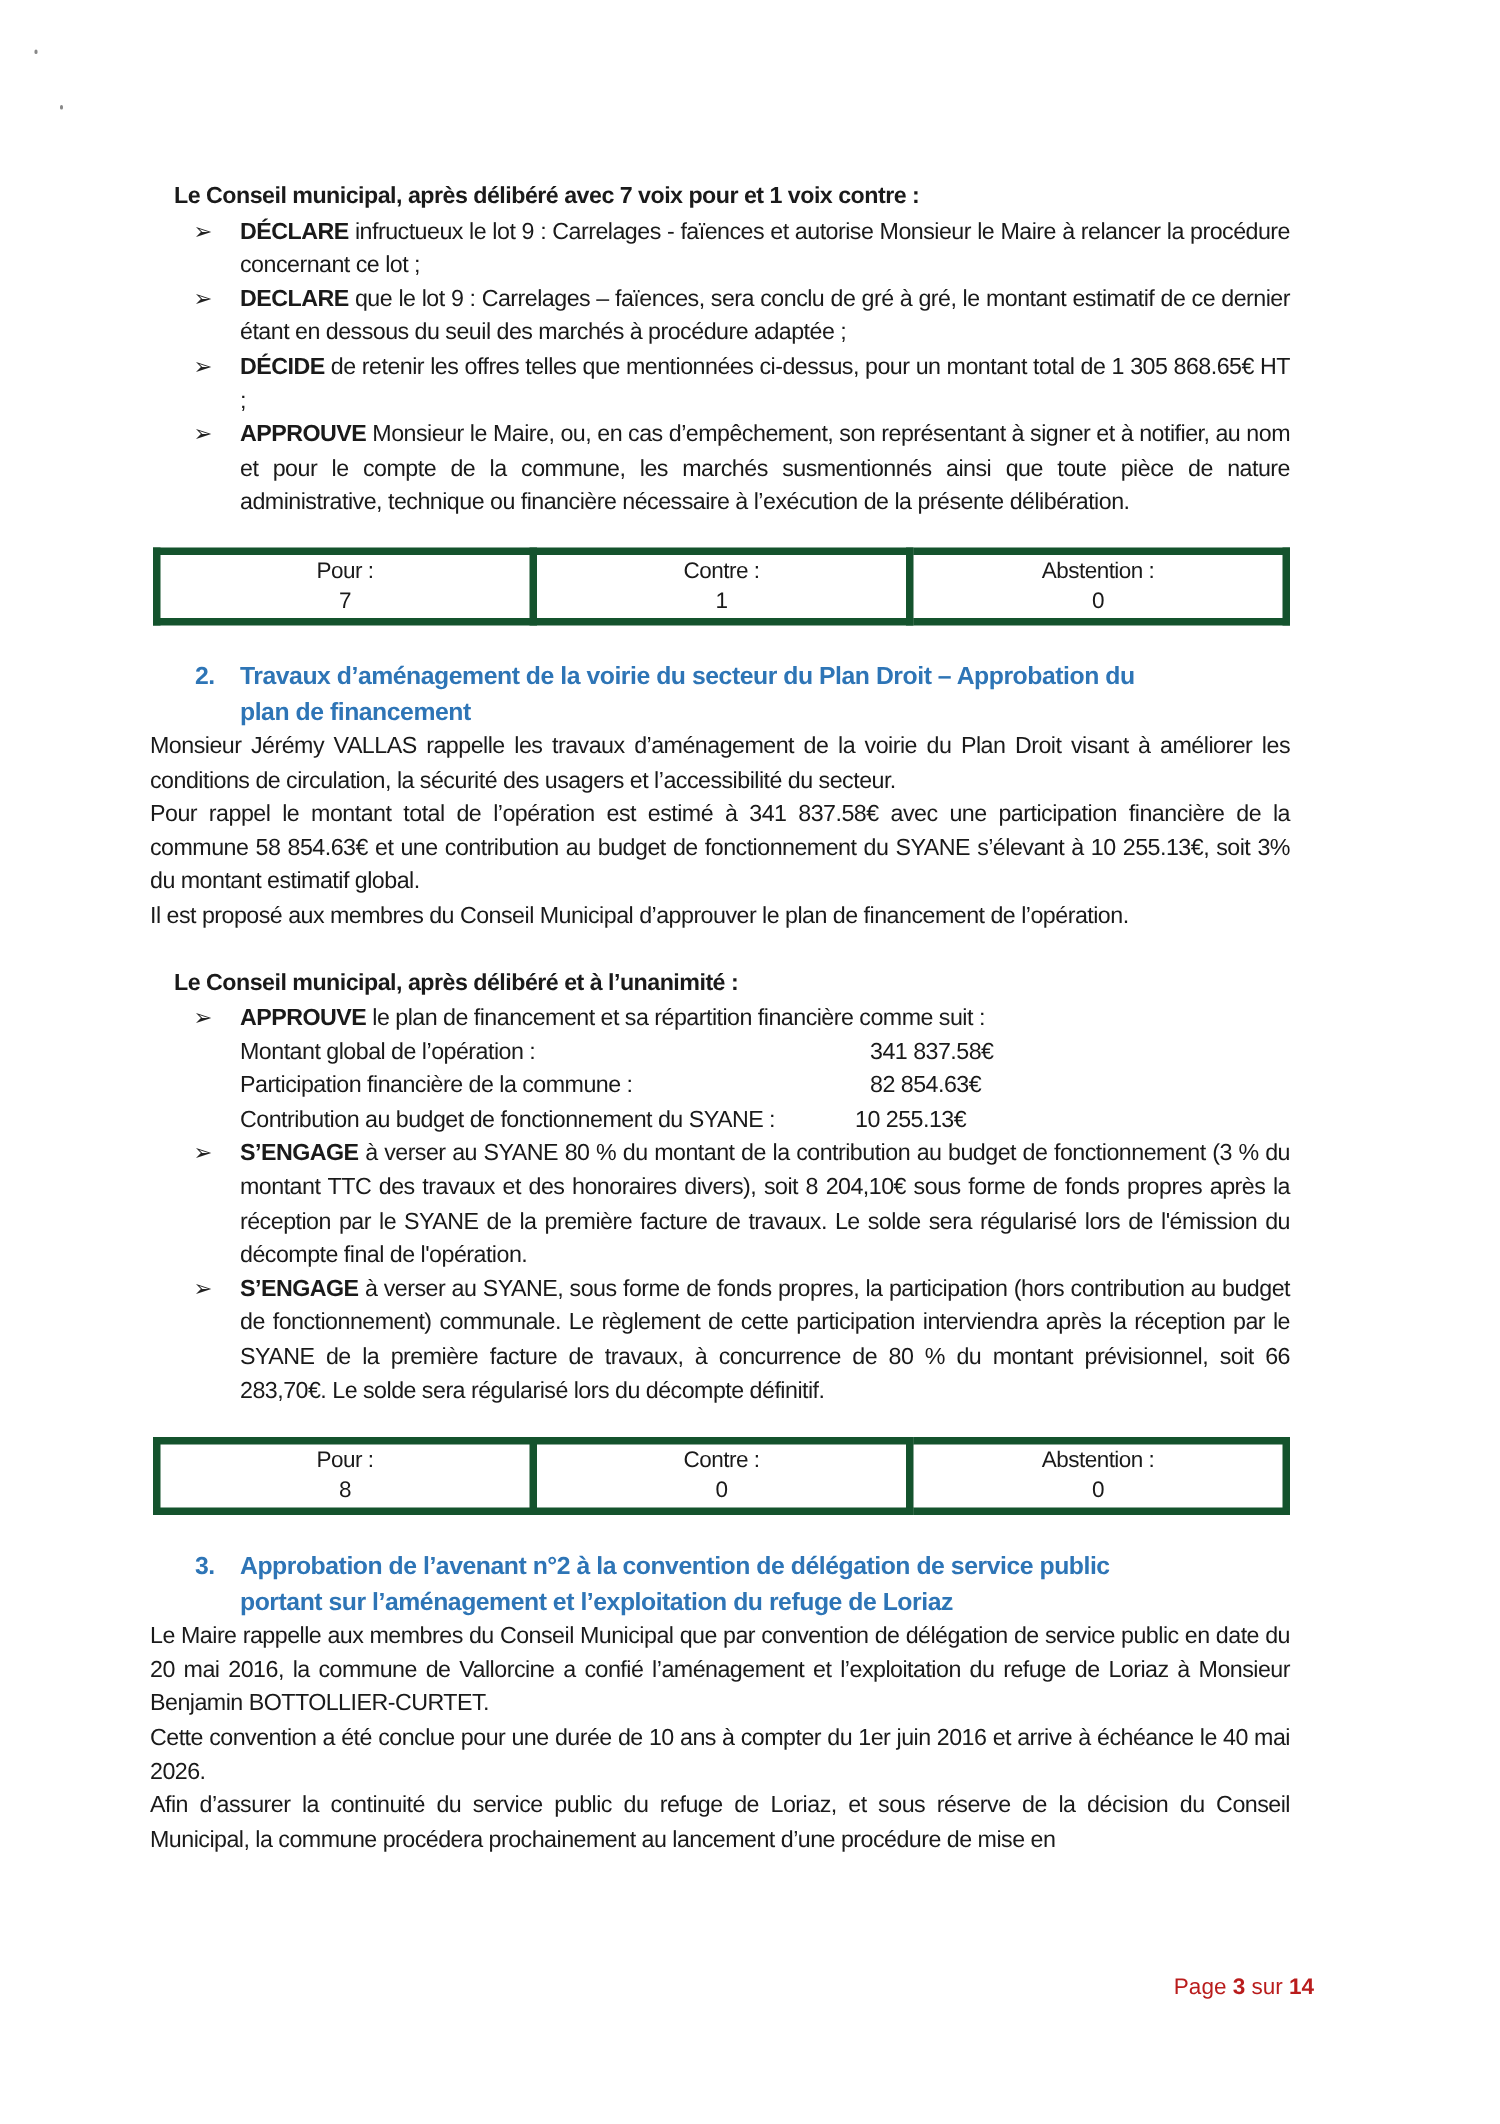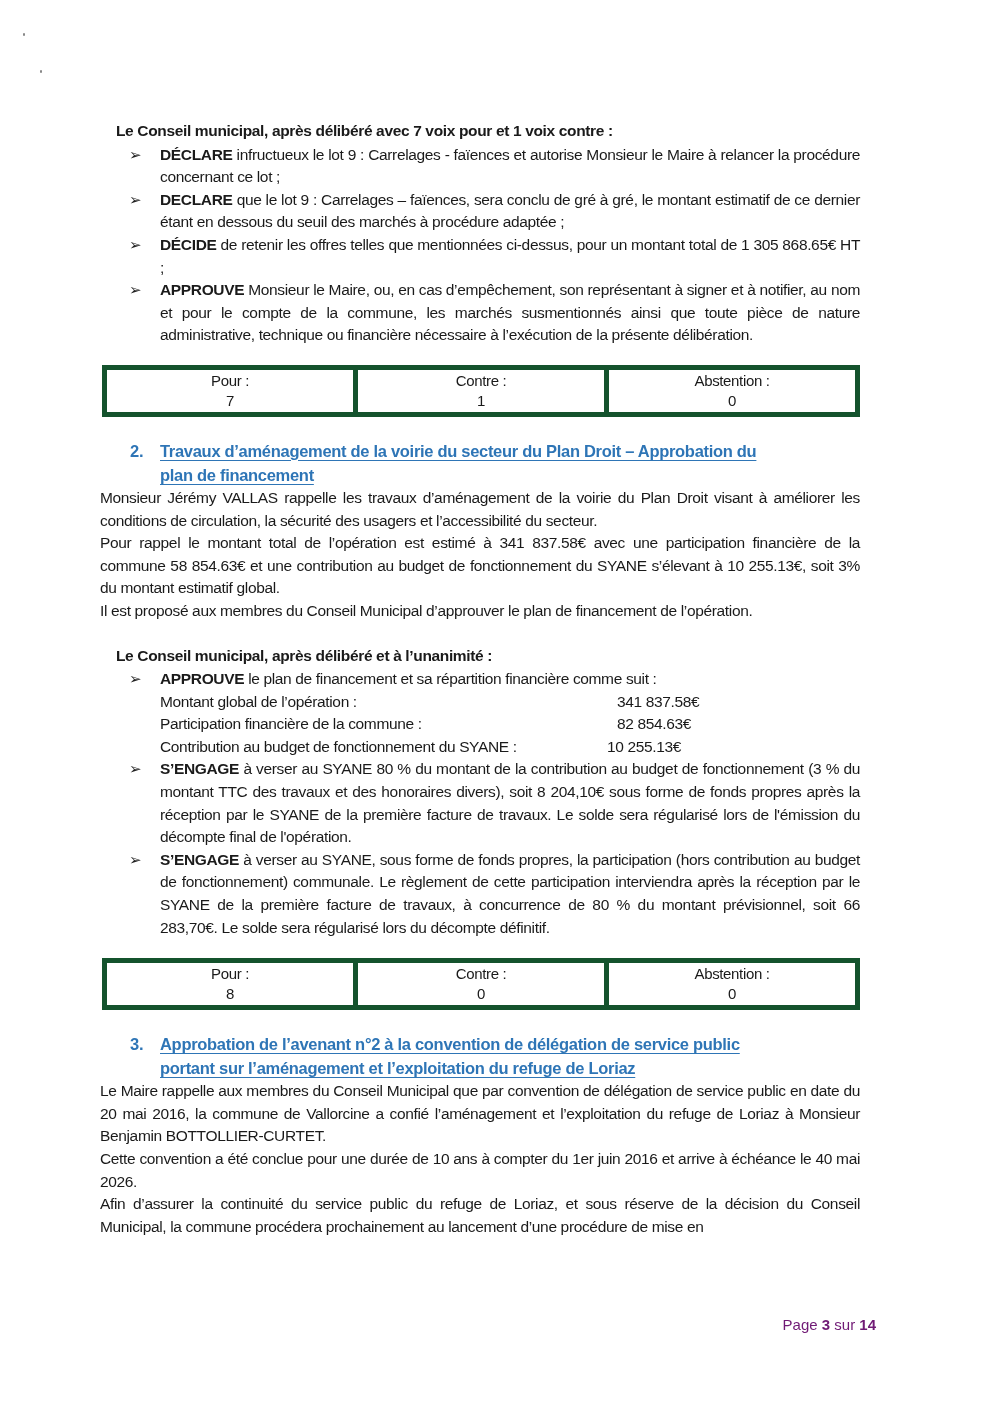--- a/index.html
+++ b/index.html
@@ -25,27 +25,27 @@
     font-size: 15px; line-height: 20px;
   }
   .vote-table td {
     border: 5px solid #14532d; width: 33.33%; text-align: center; padding: 1px 0 1px 0;
   }
   .heading {
     color: #2e75b6; font-weight: bold; font-size: 16.5px; line-height: 24px;
     position: relative; padding-left: 60px; letter-spacing: -0.3px;
   }
   .heading .num { position: absolute; left: 30px; top: 0; }
-  .heading .htext { text-decoration: underline; text-underline-offset: 3px; text-align: right; }
+  .heading .htext { text-underline-offset: 3px; text-align: right; }
   p { margin: 0; text-align: justify; }
-  .fin-row { display: flex; gap: 37px; }
+  .fin-row { display: flex; }
   .fin-row .lbl { width: 420px; }
   .fin-row .val { width: 100px; text-align: left; }
   .footer {
-    position: absolute; right: 124px; top: 1316px; font-size: 15px; color: #701a75;
+    position: absolute; right: 124px; top: 1316px; font-size: 15px; color: #b91c1c;
   }
 </style>
 </head>
 <body>
 
 <div class="page">
   <div class="speck" style="left:23px;top:33px;"></div>
   <div class="speck" style="left:40px;top:70px;"></div>
 
   <div class="content">

